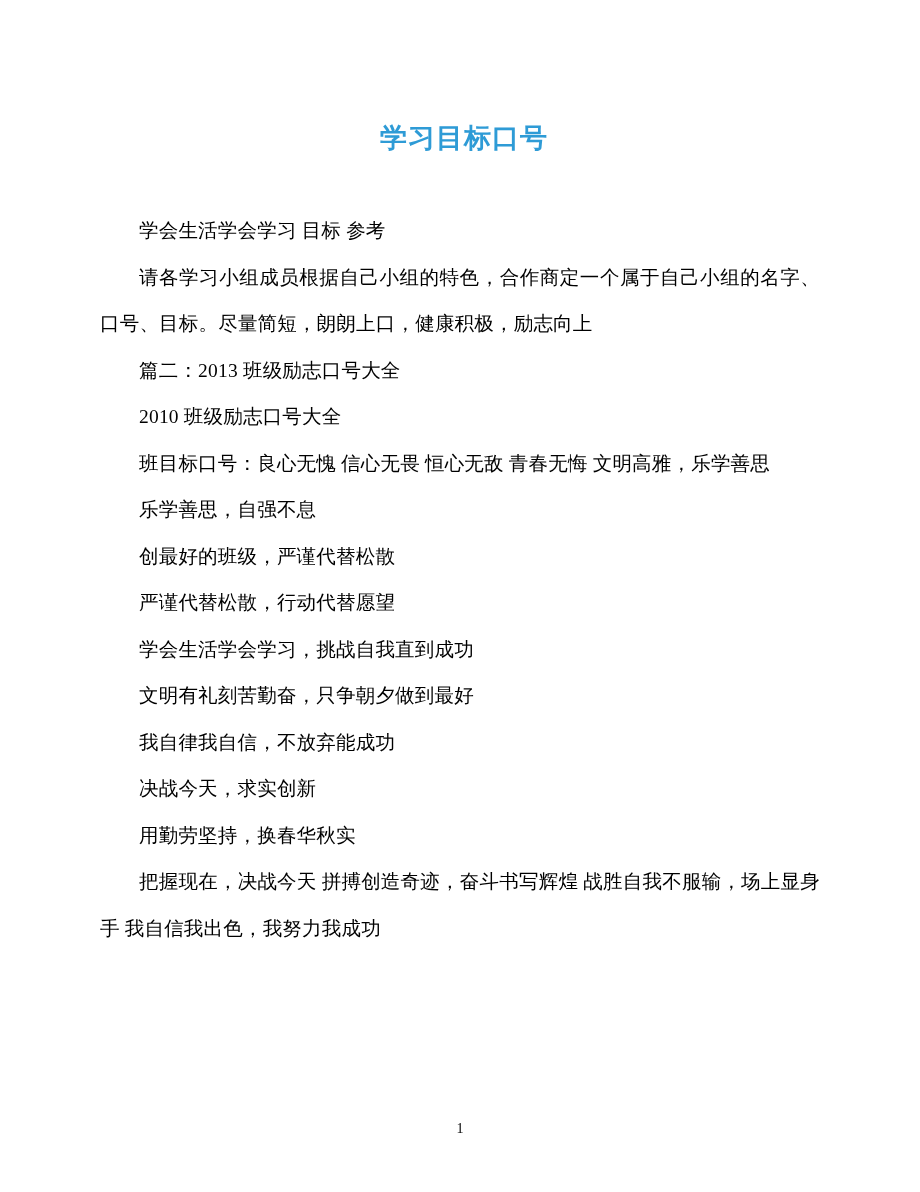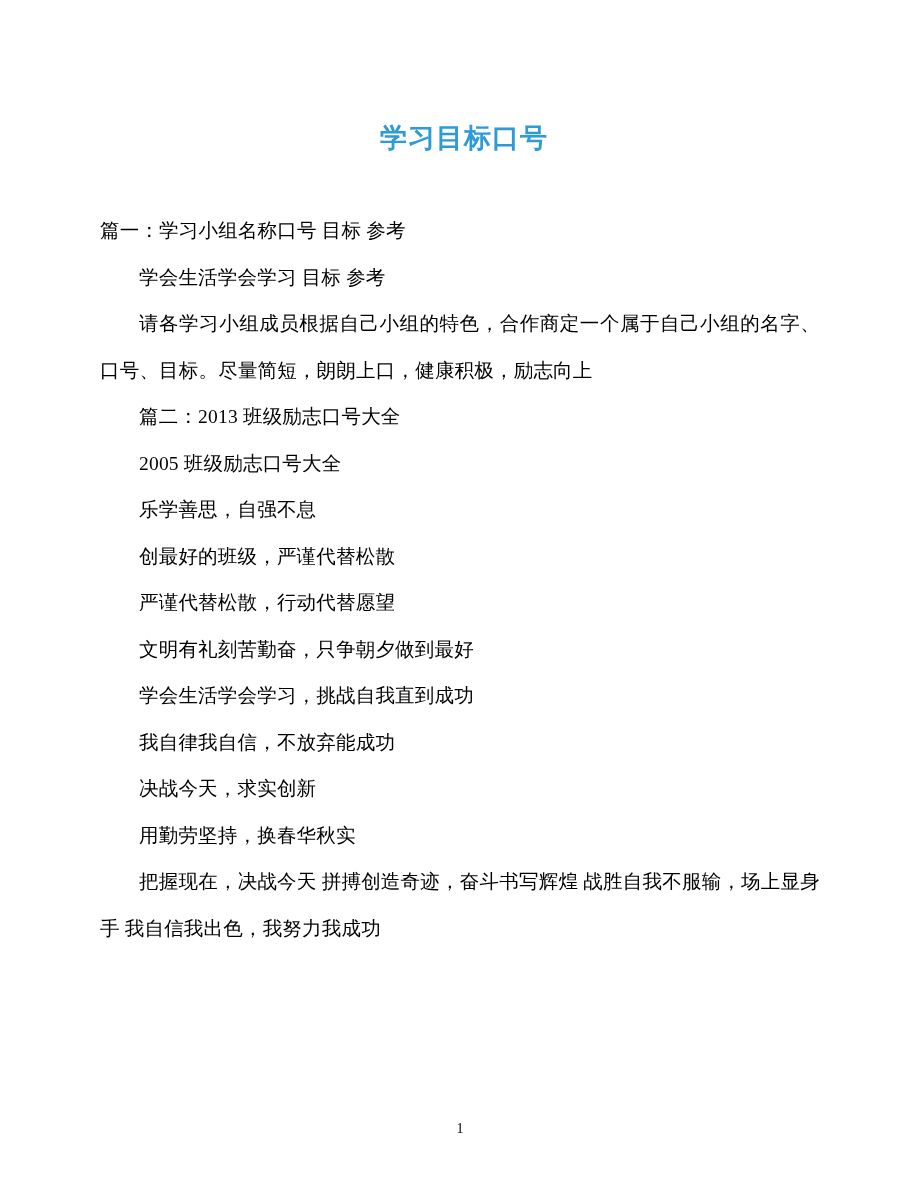--- a/index.html
+++ b/index.html
@@ -64,30 +64,30 @@
   }
 </style>
 </head>
 <body>
 
 <div class="page">
 
   <h1 class="doc-title">学习目标口号</h1>
 
   <div class="body-block">
-    <p class="line noindent">篇一：学习小组名称口号 目标 参考</p>
     <p class="line indent">学会生活学会学习 目标 参考</p>
     <p class="line indent">请各学习小组成员根据自己小组的特色，合作商定一个属于自己小组的名字、口号、目标。尽量简短，朗朗上口，健康积极，励志向上</p>
     <p class="line indent">篇二：2013 班级励志口号大全</p>
-    <p class="line indent">2005 班级励志口号大全</p>
+    <p class="line indent">2010 班级励志口号大全</p>
+    <p class="line indent">班目标口号：良心无愧 信心无畏 恒心无敌 青春无悔 文明高雅，乐学善思</p>
     <p class="line indent">乐学善思，自强不息</p>
     <p class="line indent">创最好的班级，严谨代替松散</p>
     <p class="line indent">严谨代替松散，行动代替愿望</p>
+    <p class="line indent">学会生活学会学习，挑战自我直到成功</p>
     <p class="line indent">文明有礼刻苦勤奋，只争朝夕做到最好</p>
-    <p class="line indent">学会生活学会学习，挑战自我直到成功</p>
     <p class="line indent">我自律我自信，不放弃能成功</p>
     <p class="line indent">决战今天，求实创新</p>
     <p class="line indent">用勤劳坚持，换春华秋实</p>
     <p class="line indent">把握现在，决战今天 拼搏创造奇迹，奋斗书写辉煌 战胜自我不服输，场上显身手 我自信我出色，我努力我成功</p>
   </div>
 
   <div class="page-number">1</div>
 
 </div>
 

